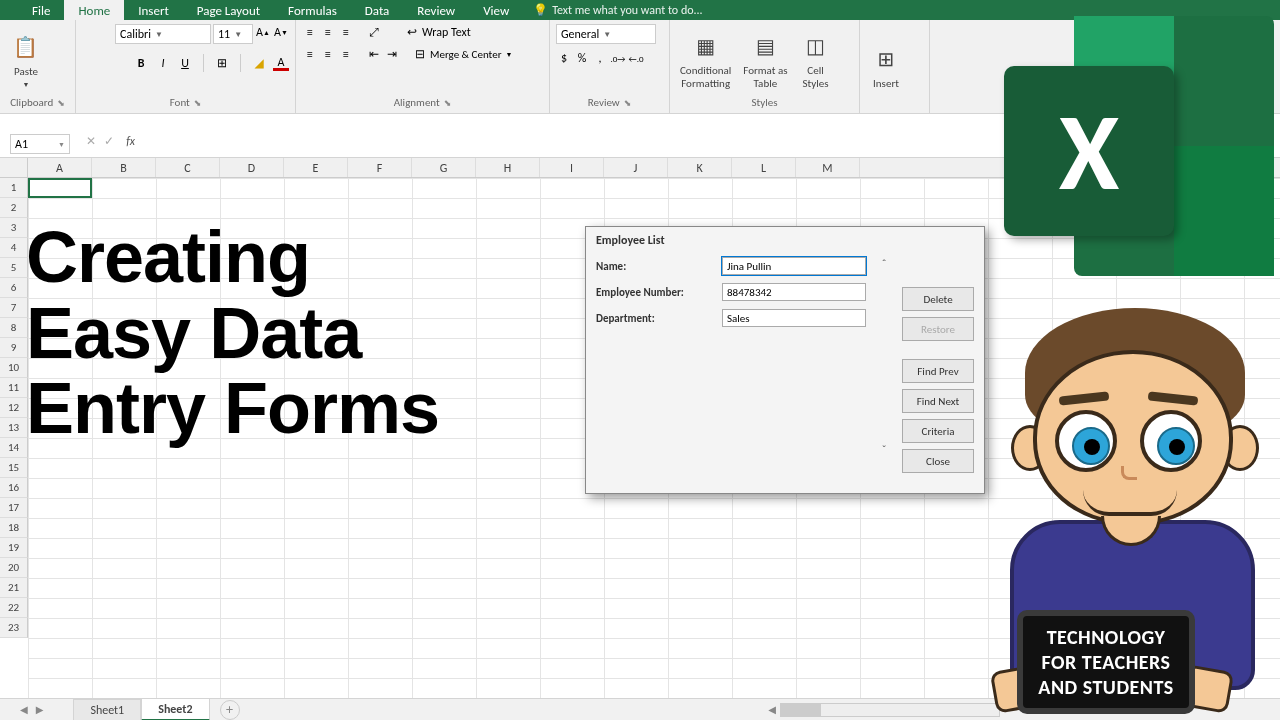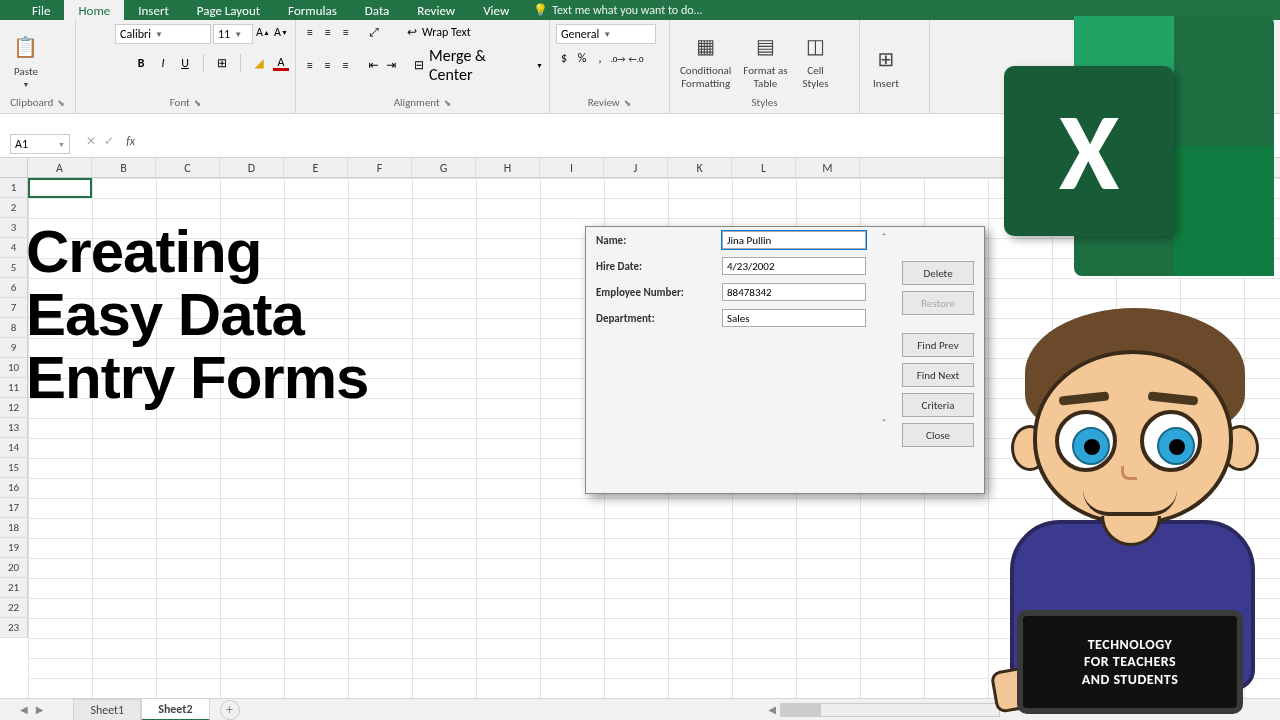--- a/index.html
+++ b/index.html
@@ -56,21 +56,21 @@
 .scrollbar-h { width: 220px; height: 14px; background: #eee; border: 1px solid #ccc; display: flex; align-items: center; }
 .scrollbar-h .thumb { width: 40px; height: 12px; background: #ccc; }
 
 
 .status-bar { height: 22px; background: #f1f1f1; border-top: 1px solid #d4d4d4; display: flex; align-items: center; font-size: 11px; color: #555; padding: 0 12px; justify-content: space-between; }
 .zoom-controls { display: flex; align-items: center; gap: 8px; }
 .zoom-slider { width: 80px; height: 4px; background: #ccc; position: relative; }
 .zoom-slider::after { content: ''; position: absolute; right: 0; top: -4px; width: 8px; height: 12px; background: #888; }
 
 
-.overlay-title { position: absolute; left: 26px; top: 220px; font-size: 60px; font-weight: 900; color: #000; line-height: 1.05; font-family: Arial, sans-serif; letter-spacing: -1px; }
+.overlay-title { position: absolute; left: 26px; top: 220px; font-size: 72px; font-weight: 900; color: #000; line-height: 1.05; font-family: Arial, sans-serif; letter-spacing: -1px; }
 
 
 .form-dialog { position: absolute; left: 585px; top: 226px; width: 400px; height: 268px; background: #f4f4f4; border: 1px solid #888; box-shadow: 4px 4px 10px rgba(0,0,0,0.4); font-size: 12px; }
 .form-title { padding: 6px 10px; font-weight: 600; color: #333; font-size: 12px; }
 .form-body { padding: 4px 10px; display: flex; gap: 10px; }
 .form-fields { flex: 1; }
 .form-row { display: flex; align-items: center; margin-bottom: 8px; gap: 16px; }
 .form-row label { width: 110px; color: #333; font-weight: 600; font-size: 11px; }
 .form-row input { flex: 1; border: 1px solid #aaa; padding: 2px 4px; background: #fff; font-size: 11px; height: 18px; }
 .form-row input.focused { outline: 1px solid #0078d4; }
@@ -102,21 +102,21 @@
 .brow { position: absolute; width: 50px; height: 9px; background: #4a371f; border-radius: 4px; top: 104px; }
 .brow.l { left: 104px; transform: rotate(-6deg); }
 .brow.r { left: 193px; transform: rotate(6deg); }
 .nose { position: absolute; top: 176px; left: 166px; width: 16px; height: 14px; border-bottom: 3px solid #c98a5a; border-left: 3px solid #c98a5a; border-radius: 0 0 0 8px; }
 .mouth { position: absolute; top: 200px; left: 128px; width: 94px; height: 26px; border-bottom: 4px solid #3a2a1a; border-radius: 0 0 60px 60px; }
 .shirt { position: absolute; top: 230px; left: 55px; width: 245px; height: 170px; background: #3b3a8f; border-radius: 50px 50px 20px 20px; border: 4px solid #2a285f; }
 .neck { position: absolute; top: 226px; left: 146px; width: 60px; height: 30px; background: #f4c896; border-radius: 0 0 30px 30px; border: 3px solid #3a2a1a; border-top: none; }
 .hand { position: absolute; width: 48px; height: 42px; background: #f4c896; border: 3px solid #3a2a1a; border-radius: 10px; }
 .hand.l { top: 378px; left: 38px; transform: rotate(-10deg); }
 .hand.r { top: 378px; right: 44px; transform: rotate(10deg); }
-.tablet { position: absolute; bottom: -4px; left: 62px; width: 226px; height: 104px; background: #111; border: 6px solid #3a3a3a; border-radius: 10px; display: flex; align-items: center; justify-content: center; color: #fff; font-size: 14px; font-weight: 700; text-align: center; line-height: 1.25; letter-spacing: 0.5px; }
+.tablet { position: absolute; bottom: -4px; left: 62px; width: 178px; height: 104px; background: #111; border: 6px solid #3a3a3a; border-radius: 10px; display: flex; align-items: center; justify-content: center; color: #fff; font-size: 20px; font-weight: 700; text-align: center; line-height: 1.25; letter-spacing: 0.5px; }
 </style>
 </head>
 <body>
 
 <div class="ribbon-tabs">
   <div class="tab">File</div>
   <div class="tab active">Home</div>
   <div class="tab">Insert</div>
   <div class="tab">Page Layout</div>
   <div class="tab">Formulas</div>
@@ -189,21 +189,21 @@
       </div>
       <div class="btn-row">
         <span class="icon-sm">≡</span>
         <span class="icon-sm">≡</span>
         <span class="icon-sm">≡</span>
         <span style="width:8px;"></span>
         <span class="icon-sm">⇤</span>
         <span class="icon-sm">⇥</span>
         <span style="width:8px;"></span>
         <span class="icon-sm">⊟</span>
-        <span style="font-size:16px;">Merge &amp; Center</span>
+        <span style="font-size:11px;">Merge &amp; Center</span>
         <span style="font-size:7px;margin-left:2px;">▼</span>
       </div>
     </div>
     <div class="rgroup-label">
         <span>Alignment</span>
         <span class="launcher">⬊</span>
       </div>
   </div>
 
   <div class="rgroup" style="width:120px;">
@@ -348,29 +348,26 @@
     <span>+</span>
     <span>100%</span>
   </div>
 </div>
 
 <div class="overlay-title" style="white-space:pre;">Creating
 Easy Data
 Entry Forms</div>
 
 <div class="form-dialog">
+  <div class="form-title">Employee List</div>
   <div class="form-body">
     <div class="form-fields">
       <div class="form-row">
         <label>Name:</label>
         <input class="focused" value="Jina Pullin" style="">
-      </div>
-      <div class="form-row">
-        <label>Hire Date:</label>
-        <input value="4/23/2002" style="">
       </div>
       <div class="form-row">
         <label>Employee Number:</label>
         <input value="88478342" style="">
       </div>
       <div class="form-row">
         <label>Department:</label>
         <input value="Sales" style="">
       </div>
     </div>

